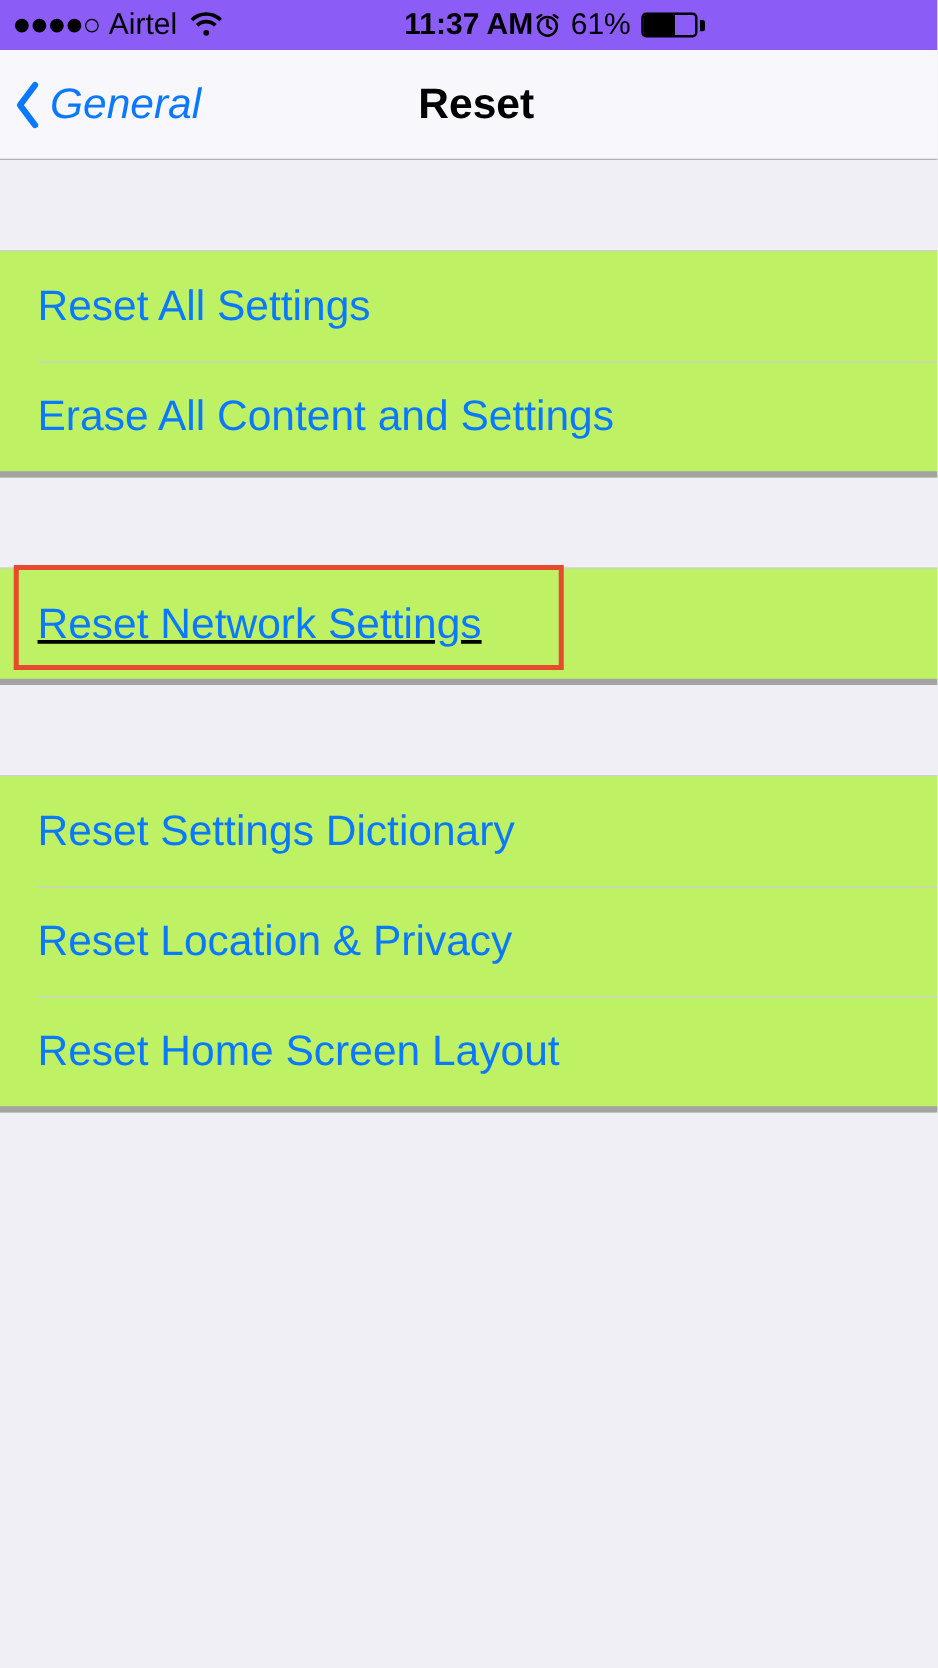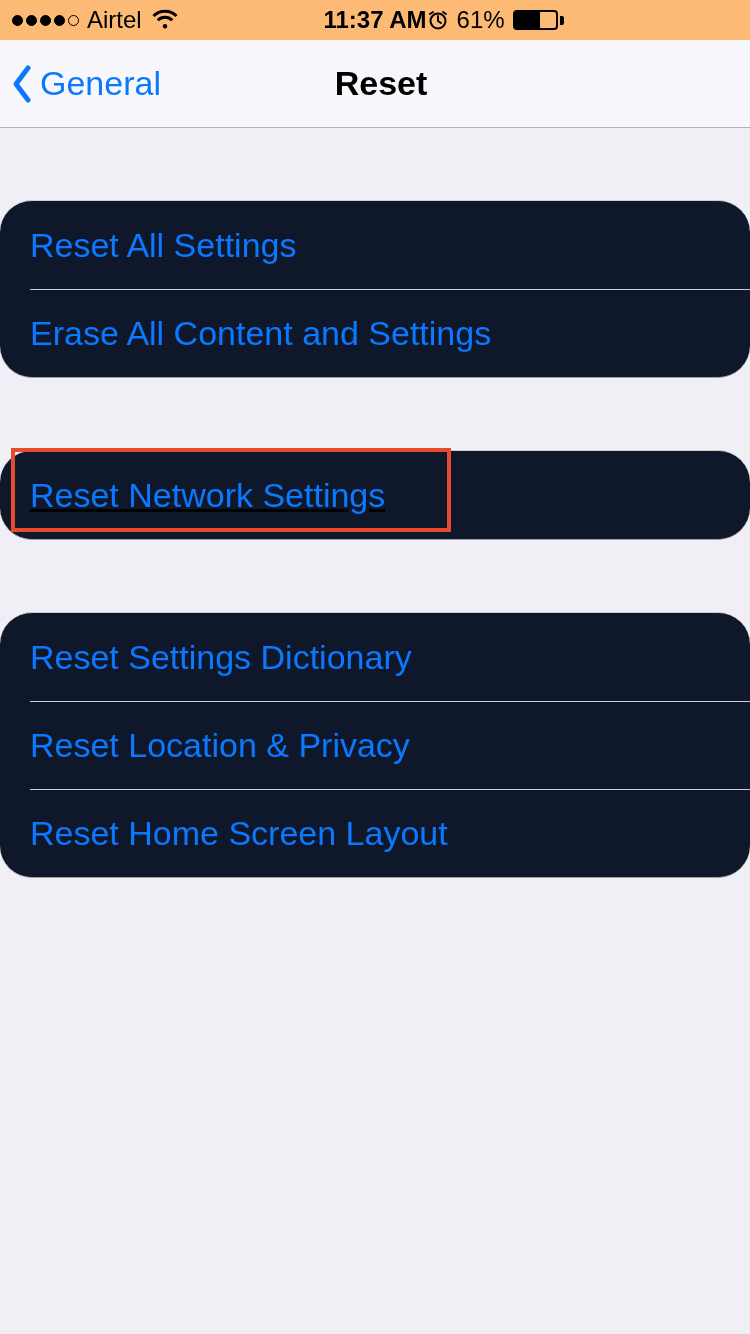--- a/index.html
+++ b/index.html
@@ -11,21 +11,21 @@
     overflow: hidden;
     color: #000;
   }
   
   .status-bar {
     height: 40px;
     display: flex;
     align-items: center;
     padding: 0 12px;
     font-size: 24px;
-    background: #fdba74;
+    background: #8b5cf6;
   }
   .status-left, .status-right { display: flex; align-items: center; gap: 8px; }
   .status-left { flex: 1; }
   .status-center { flex: 0 0 auto; font-weight: 600; }
   .status-right { flex: 1; }
 
   .signal-dots { display: flex; align-items: center; gap: 3px; }
   .signal-dots span {
     width: 11px; height: 11px; border-radius: 50%;
     border: 1.5px solid #000;
@@ -62,38 +62,38 @@
     display: flex;
     align-items: center;
     position: relative;
   }
   .back-button {
     display: flex; align-items: center;
     color: #0b79ff;
     font-size: 34px;
     padding-left: 10px;
     gap: 6px;
+    font-style: italic;
   }
   .back-button svg { width: 24px; height: 40px; }
   .nav-title {
     position: absolute;
     left: 12px; right: 0;
     text-align: center;
     font-size: 34px;
     font-weight: 600;
     pointer-events: none;
   }
 
   
   .spacer { height: 72px; }
   .section {
-    background: #0f172a;
+    background: #bef264;
     border-top: 1px solid #cfced3;
-    border-bottom: 1px solid #a3a3a3;
-    border-radius: 32px;
+    border-bottom: 5px solid #a3a3a3;
   }
   .row {
     min-height: 88px;
     display: flex;
     align-items: center;
     padding: 0 30px;
     font-size: 34px;
     color: #0b79ff;
     position: relative;
   }

